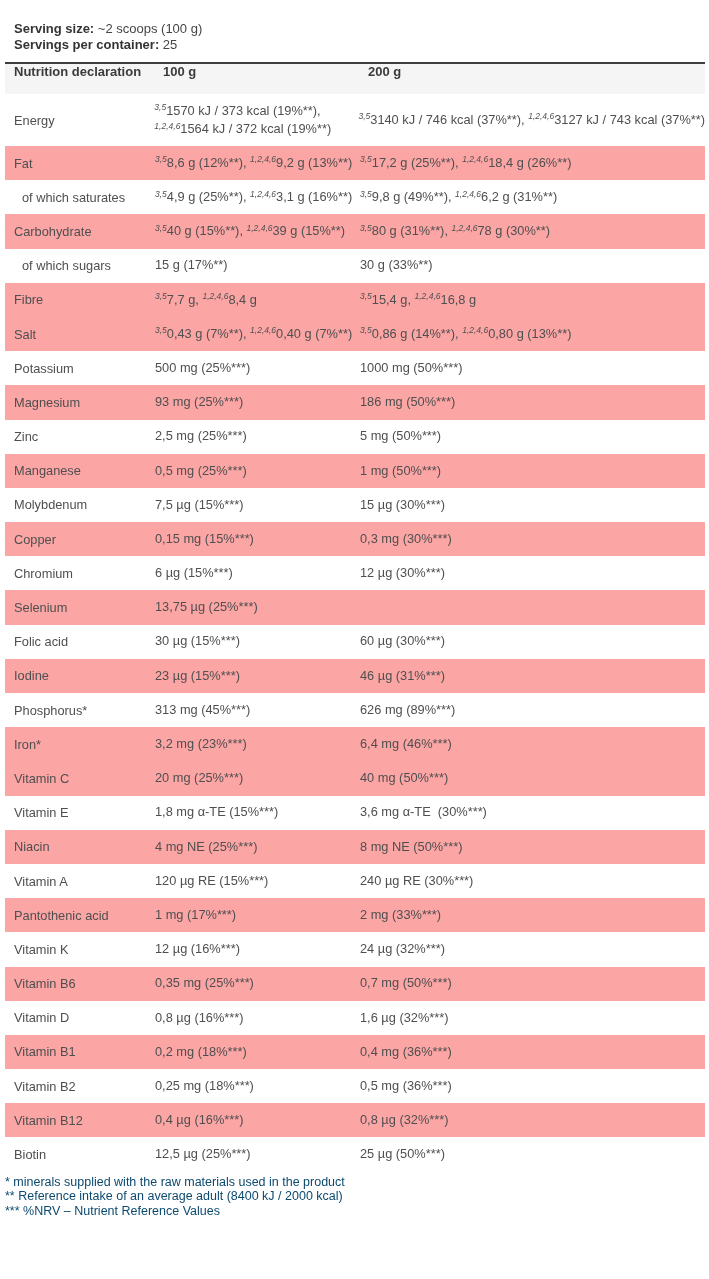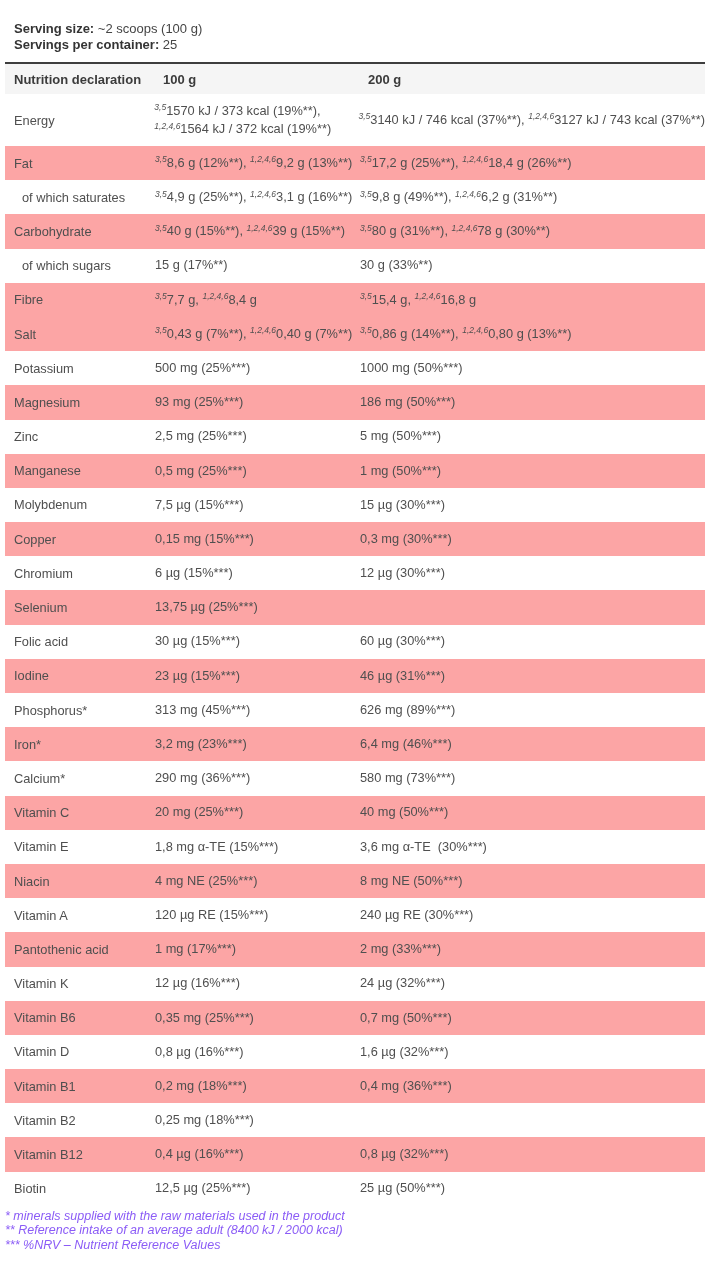--- a/index.html
+++ b/index.html
@@ -18,21 +18,20 @@
     color: #454545;
   }
   .b { font-weight: 700; color: #343434; }
 
   .table {
     margin: 10px 4px 0 5px;
     border-top: 2px solid #3e3e3e;
   }
   .thead {
     display: flex;
-    align-items: center;
     height: 30px;
     background: #f5f5f5;
     font-size: 13px;
     font-weight: 700;
     color: #3b3b3b;
   }
   .h-label { width: 141px; padding-left: 9px; }
   .h-100   { width: 205px; margin-left: 8px; }
   .h-200   { flex: 1; }
 
@@ -58,22 +57,21 @@
     vertical-align: baseline;
     position: relative;
     top: -4.5px;
     font-style: italic;
   }
 
   .footnotes {
     margin: 3px 0 0 5px;
     font-size: 12.5px;
     line-height: 14.6px;
-    color: #8b5cf6;
-    font-style: italic;
+    color: #0c4a6e;
   }
 </style>
 </head>
 <body>
 
 <div>
 
   <div class="serving">
     <div>
       <span class="b">Serving size:</span>
@@ -179,25 +177,20 @@
         <div class="trow">
           <div class="c-label">Phosphorus*</div>
           <div class="c-val c-v100">313 mg (45%***)</div>
           <div class="c-val c-v200">626 mg (89%***)</div>
         </div>
         <div class="trow shaded">
           <div class="c-label">Iron*</div>
           <div class="c-val c-v100">3,2 mg (23%***)</div>
           <div class="c-val c-v200">6,4 mg (46%***)</div>
         </div>
-        <div class="trow">
-          <div class="c-label">Calcium*</div>
-          <div class="c-val c-v100">290 mg (36%***)</div>
-          <div class="c-val c-v200">580 mg (73%***)</div>
-        </div>
         <div class="trow shaded">
           <div class="c-label">Vitamin C</div>
           <div class="c-val c-v100">20 mg (25%***)</div>
           <div class="c-val c-v200">40 mg (50%***)</div>
         </div>
         <div class="trow">
           <div class="c-label">Vitamin E</div>
           <div class="c-val c-v100">1,8 mg α-TE (15%***)</div>
           <div class="c-val c-v200">3,6 mg α-TE  (30%***)</div>
         </div>
@@ -232,20 +225,21 @@
           <div class="c-val c-v200">1,6 µg (32%***)</div>
         </div>
         <div class="trow shaded">
           <div class="c-label">Vitamin B1</div>
           <div class="c-val c-v100">0,2 mg (18%***)</div>
           <div class="c-val c-v200">0,4 mg (36%***)</div>
         </div>
         <div class="trow">
           <div class="c-label">Vitamin B2</div>
           <div class="c-val c-v100">0,25 mg (18%***)</div>
+          <div class="c-val c-v200">0,5 mg (36%***)</div>
         </div>
         <div class="trow shaded">
           <div class="c-label">Vitamin B12</div>
           <div class="c-val c-v100">0,4 µg (16%***)</div>
           <div class="c-val c-v200">0,8 µg (32%***)</div>
         </div>
         <div class="trow">
           <div class="c-label">Biotin</div>
           <div class="c-val c-v100">12,5 µg (25%***)</div>
           <div class="c-val c-v200">25 µg (50%***)</div>

